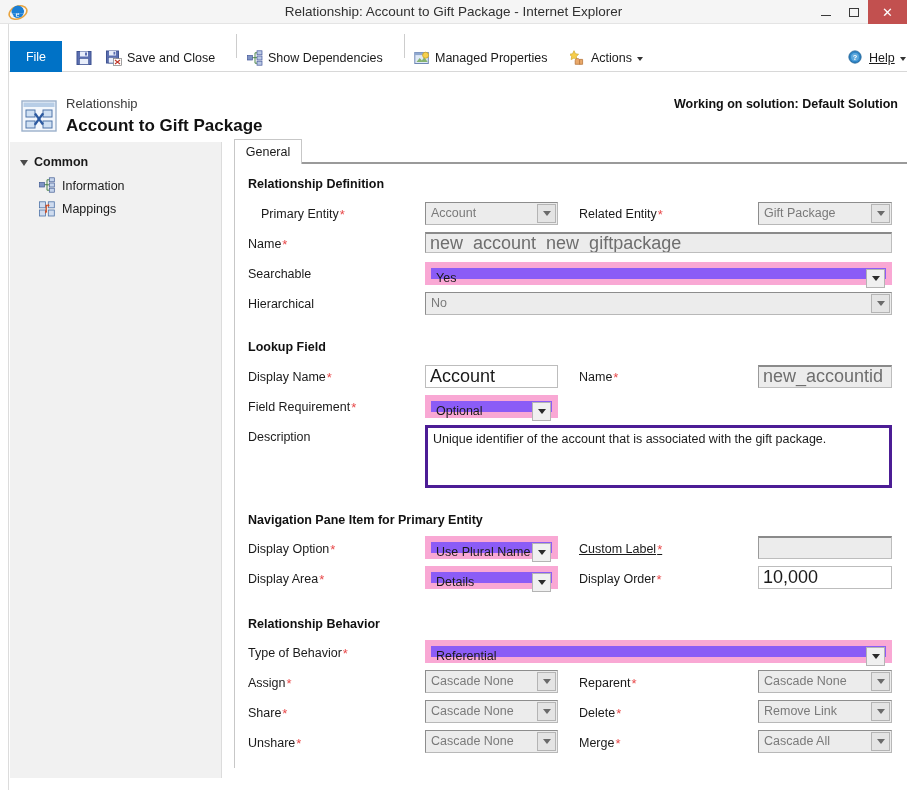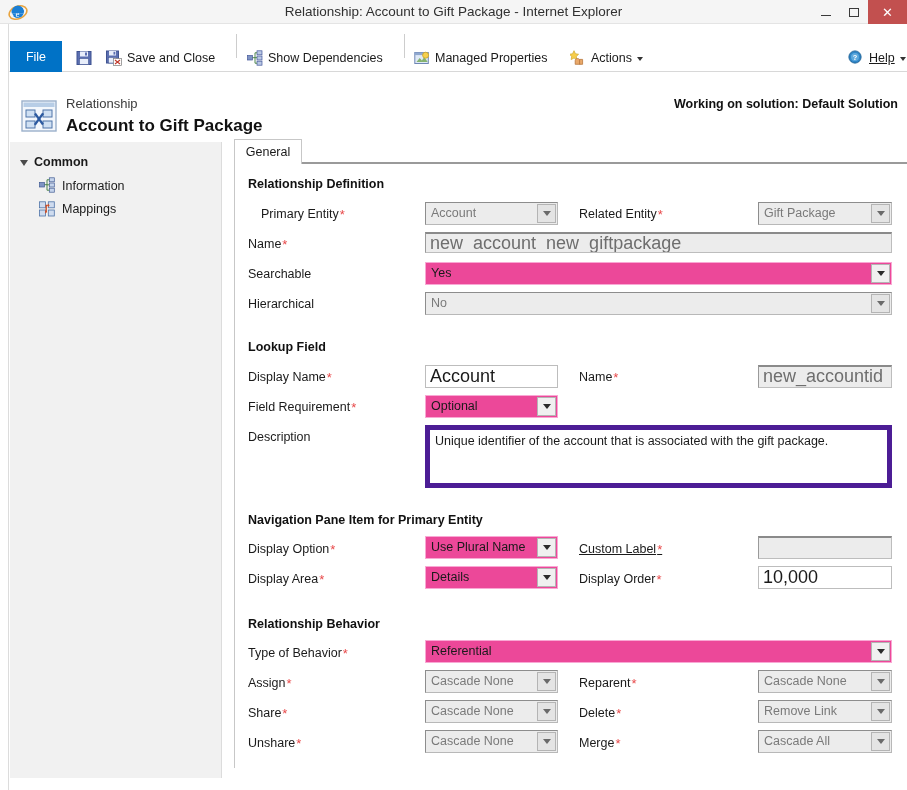--- a/index.html
+++ b/index.html
@@ -217,22 +217,22 @@
     border: 1px solid #bdbdbd;
     border-top: 2px solid #8a8a8a;
     border-left: 1px solid #9a9a9a;
   }
   .ctl.empty { background: #ececec; }
 
   
   .sel {
     position: absolute;
     height: 23px;
-    background: #ec4899;
-    border: 1px solid #f9a8d4;
+    background: #8b5cf6;
+    border: 6px solid #f9a8d4;
     font-size: 12.5px;
     color: #1a1a1a;
     cursor: pointer;
   }
   .sel .val {
     position: absolute; left: 5px; top: 0;
     height: 21px; line-height: 21px;
     white-space: nowrap; overflow: hidden;
   }
   .sel .arrow {
@@ -255,21 +255,21 @@
     border-top: 1px solid #8d8d8d;
     border-left: 1px solid #8d8d8d;
   }
   .sel.dis .val { color: #7a7a7a; }
   .sel.dis .arrow { background: #e4e4e4; border-color: #b4b4b4; }
   .sel.dis .arrow i { border-top-color: #6a6a6a; }
 
   .ta {
     position: absolute;
     background: #ffffff;
-    border: 5px solid #4c1d95;
+    border: 3px solid #4c1d95;
     font-size: 12.5px;
     color: #1a1a1a;
     padding: 3px 5px;
     line-height: 16px;
     resize: none;
   }
 </style>
 </head>
 <body>
 

